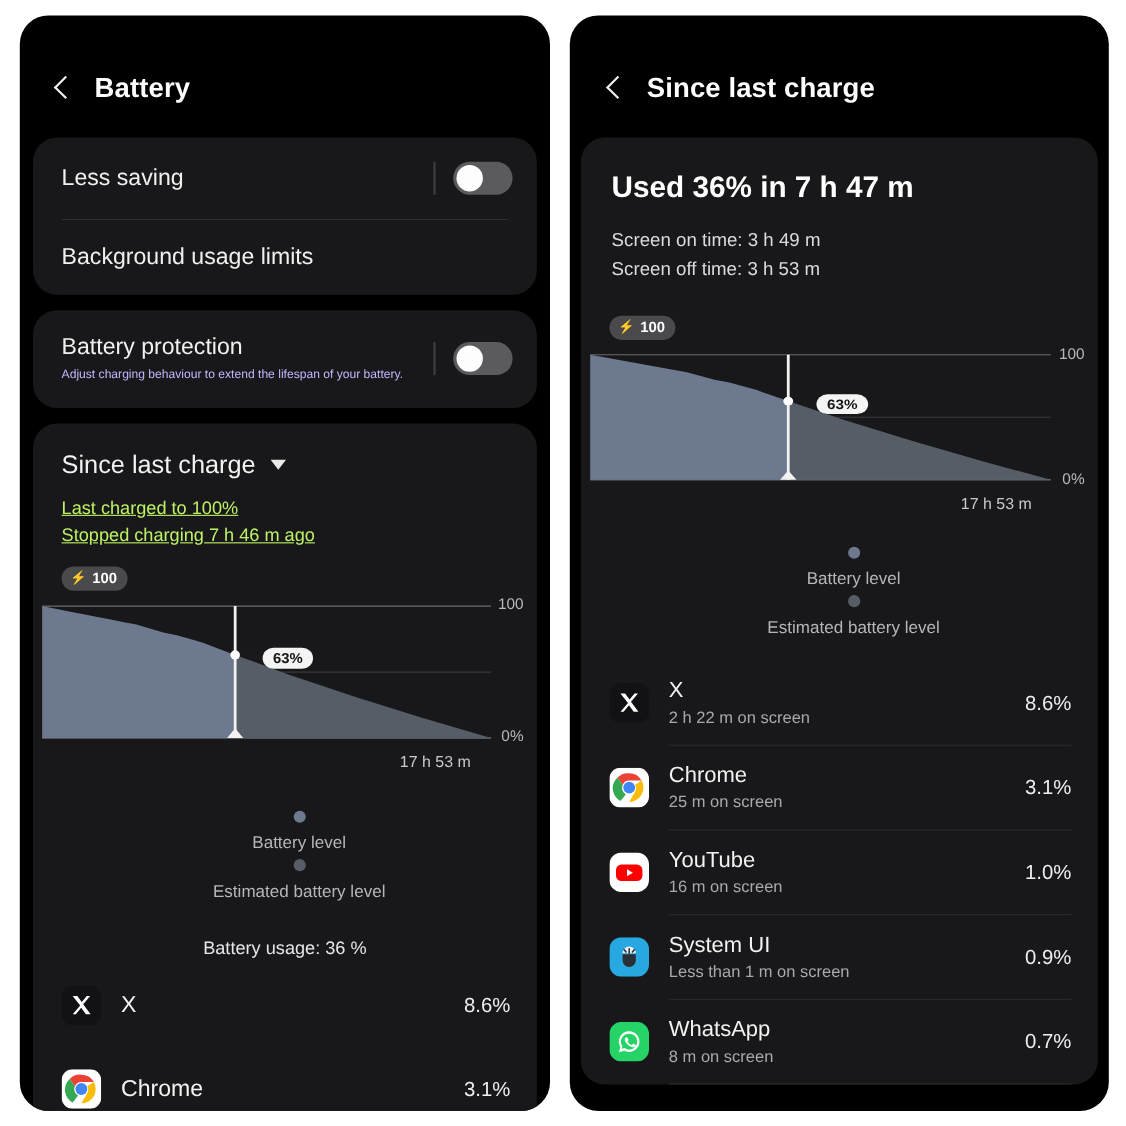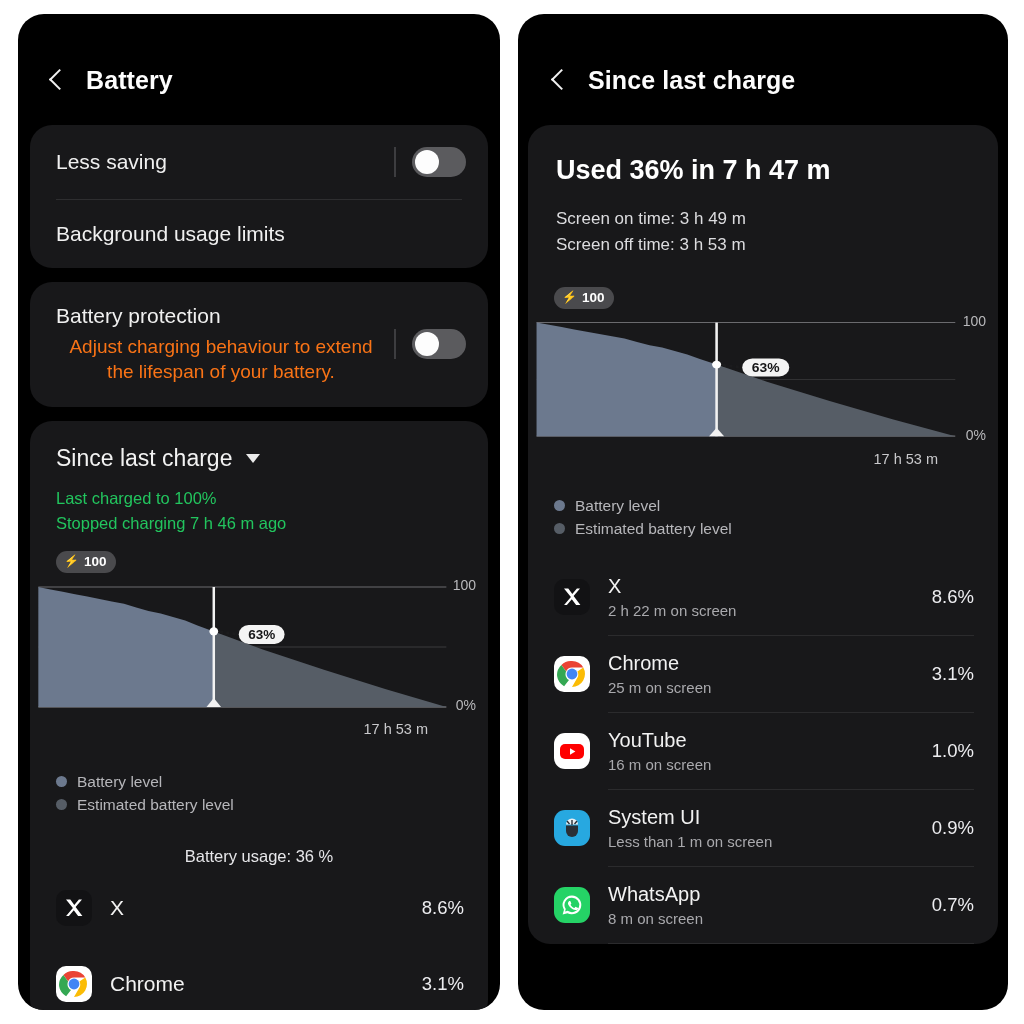--- a/index.html
+++ b/index.html
@@ -32,21 +32,21 @@
   
   .card { background: #18181a; border-radius: 22px; margin: 0 12px 14px 12px; }
   .phone.right .card { margin: 0 10px 14px 10px; }
 
   .row {
     display: flex; align-items: center; justify-content: space-between;
     padding: 22px 22px 22px 26px; min-height: 62px;
   }
   .row-text { display: flex; flex-direction: column; gap: 6px; max-width: 330px; }
   .row-title { color: #f0f0f0; font-size: 21px; }
-  .row-sub { color: #f97316; font-size: 19px; line-height: 1.33; text-align: center; }
+  .row-sub { color: #c4b5fd; font-size: 11px; line-height: 1.33; text-align: center; }
   .divider { height: 1px; background: #2e2e30; margin: 0 26px; }
 
   .toggle-wrap { display: flex; align-items: center; gap: 16px; flex: 0 0 auto; }
   .toggle-sep { width: 1.6px; height: 30px; background: #3d3d40; }
   .toggle {
     width: 54px; height: 30px; border-radius: 15px; background: #5b5b5e;
     position: relative; flex: 0 0 auto;
   }
   .toggle .knob {
     position: absolute; top: 3px; left: 3px;
@@ -54,21 +54,21 @@
   }
 
   
   .slc-head { display: flex; align-items: center; gap: 14px; padding: 24px 0 14px 26px; }
   .slc-title { color: #f2f2f2; font-size: 23px; }
   .caret {
     width: 0; height: 0; border-left: 7px solid transparent; border-right: 7px solid transparent;
     border-top: 9px solid #eaeaea;
   }
   .slc-lines { padding: 0 26px 8px 26px; }
-  .slc-line { color: #22c55e; font-size: 16.5px; line-height: 1.55; }
+  .slc-line { color: #bef264; font-size: 16.5px; line-height: 1.55; text-decoration: underline; }
 
   
   .summary-title { color: #ffffff; font-size: 27px; font-weight: bold; padding: 30px 0 0 28px; }
   .summary-lines { padding: 20px 28px 22px 28px; }
   .summary-line { color: #dcdcdf; font-size: 17px; line-height: 1.55; }
 
   
   .chart-block { padding: 6px 0 0 0; position: relative; }
   .chart-badge {
     display: inline-flex; align-items: center; gap: 5px;
@@ -79,21 +79,21 @@
   .bolt { font-size: 12px; line-height: 1; }
   .chart-area { position: relative; margin-top: 6px; }
   .chart-svg { display: block; width: 100%; }
   .axis-top, .axis-bot {
     position: absolute; right: 12px; color: #b9b9bc; font-size: 14px;
   }
   .time-label {
     position: absolute; right: 60px; color: #c9c9cc; font-size: 14.5px;
   }
   .legend { padding: 18px 0 6px 26px; }
-  .legend-item { display: flex; align-items: center; gap: 10px; margin-bottom: 5px; }
+  .legend-item { display: flex; align-items: center; gap: 10px; margin-bottom: 5px; flex-direction: column; }
   .legend-dot { width: 11px; height: 11px; border-radius: 50%; flex: 0 0 auto; }
   .legend-label { color: #b6b6ba; font-size: 15.5px; }
 
   
   .usage-total { color: #e6e6e9; font-size: 16.5px; padding: 22px 26px 4px 26px; text-align: center; }
   .app-row {
     display: flex; align-items: center; padding: 16px 24px 16px 26px; gap: 18px;
   }
   .app-icon { width: 36px; height: 36px; flex: 0 0 auto; position: relative; }
   .app-icon svg { display: block; width: 36px; height: 36px; }

